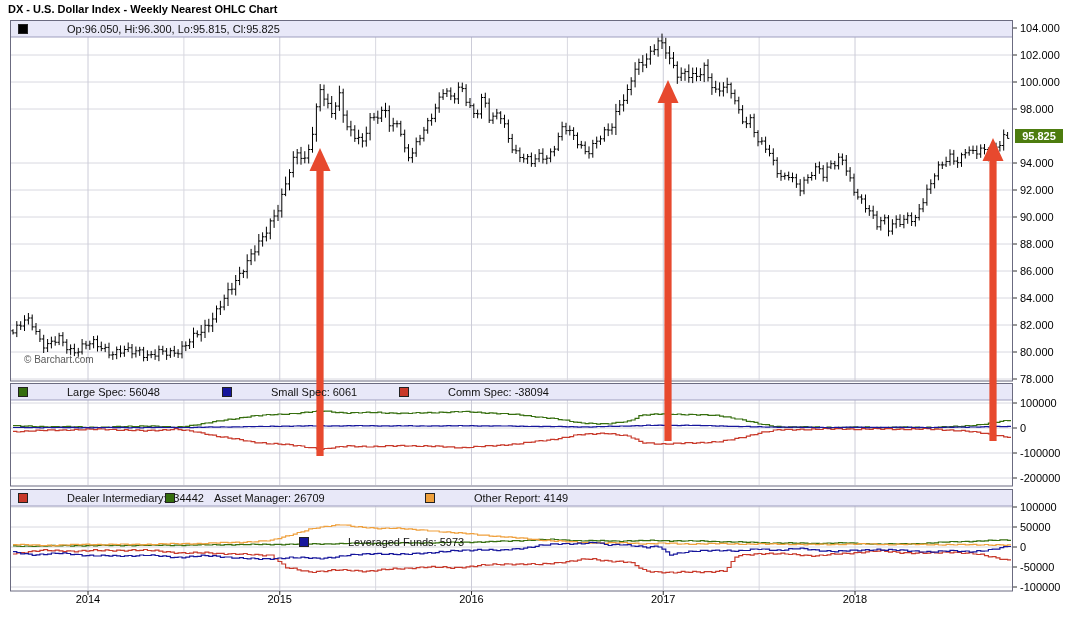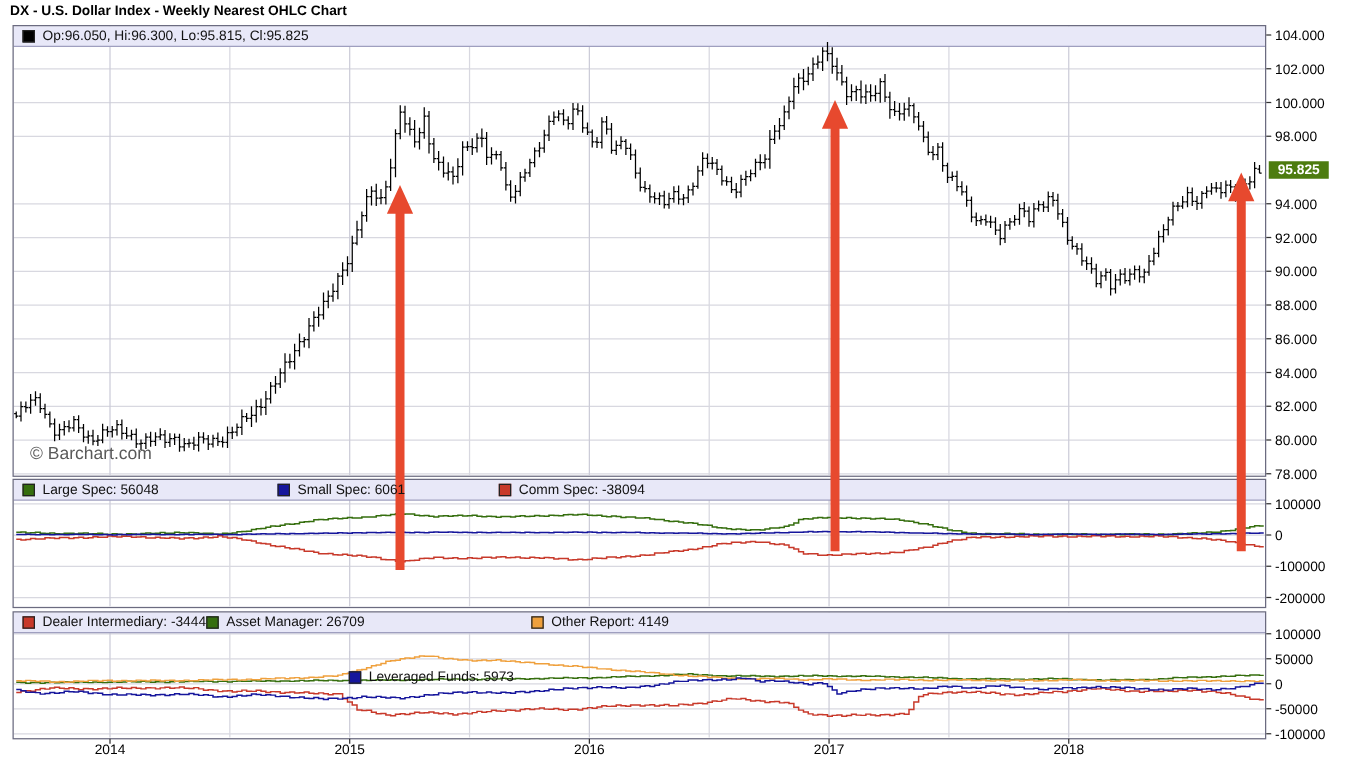--- a/index.html
+++ b/index.html
@@ -2,23 +2,23 @@
 <html><head>
 <meta charset="utf-8">
 <style>
   html,body{margin:0;padding:0;background:#fff;}
   .stage{position:relative;width:1084px;height:625px;background:#fff;overflow:hidden;
          font-family:"Liberation Sans",sans-serif;}
   .title{position:absolute;left:8px;top:3px;font-size:11px;font-weight:bold;color:#000;white-space:nowrap;}
   svg{position:absolute;left:0;top:0;}
   svg text{font-family:"Liberation Sans",sans-serif;}
   .band{position:absolute;left:11px;width:1001px;height:16px;font-size:11px;color:#111;}
-  .band-item{position:absolute;top:50%;transform:translateY(-50%);display:flex;align-items:center;white-space:nowrap;}
+  .band-item{position:absolute;top:50%;transform:translateY(-50%);display:flex;align-items:center;white-space:nowrap;gap:33px;}
   .sq{width:8px;height:8px;border:1px solid #222;margin-right:6px;flex:none;display:inline-block;}
-  .copyright{position:absolute;left:24px;top:354px;font-size:14px;color:#595959;}
+  .copyright{position:absolute;left:24px;top:354px;font-size:10px;color:#595959;}
   .price-badge{position:absolute;left:1015px;top:129px;width:48px;height:14px;background:#4d7c0f;color:#fff;
                font-size:11px;font-weight:bold;text-align:center;line-height:14px;}
 </style>
 </head>
 <body>
 
 <div class="stage">
   <div class="title">DX - U.S. Dollar Index - Weekly Nearest OHLC Chart</div>
 
   <svg id="chart-svg" width="1084" height="625" viewBox="0 0 1084 625">
@@ -171,21 +171,21 @@
 
   <div class="band" style="top:490px;">
     <span class="band-item" style="left:7px;">
       <span class="sq" style="background: rgb(200, 57, 42);"></span>
       <span>Dealer Intermediary: -34442</span>
     </span>
     <span class="band-item" style="left:154px;">
       <span class="sq" style="background: rgb(53, 110, 14);"></span>
       <span>Asset Manager: 26709</span>
     </span>
-    <span class="band-item" style="left:268px;margin-top:44px;">
+    <span class="band-item" style="left:288px;margin-top:44px;">
       <span class="sq" style="background: rgb(22, 22, 156);"></span>
       <span>Leveraged Funds: 5973</span>
     </span>
     <span class="band-item" style="left:414px;justify-content:center;">
       <span class="sq" style="background: rgb(239, 160, 60);"></span>
       <span>Other Report: 4149</span>
     </span>
   </div>
 
   <div class="copyright">© Barchart.com</div>

